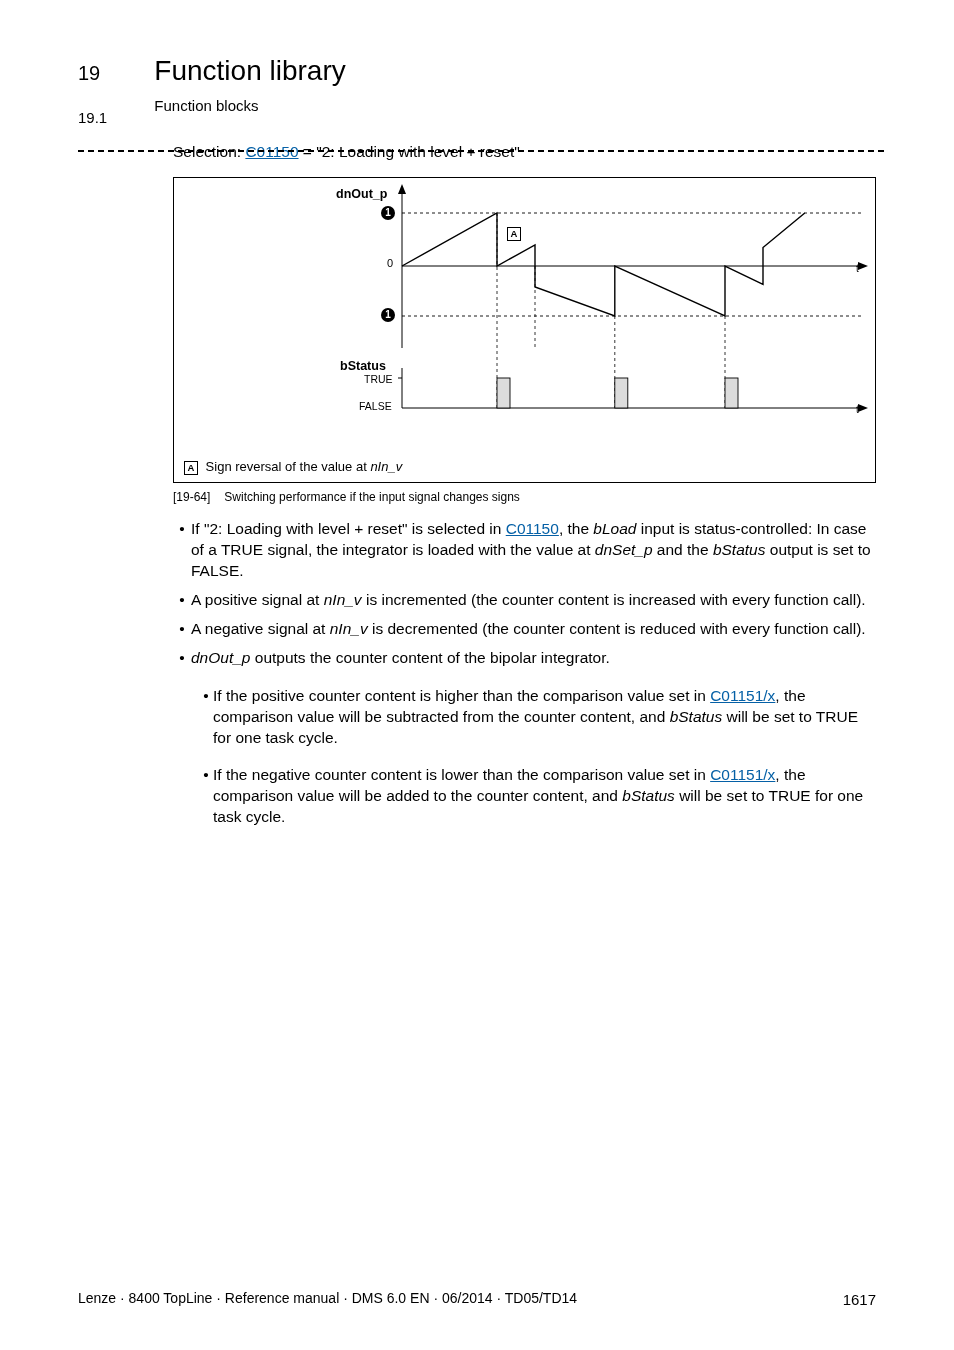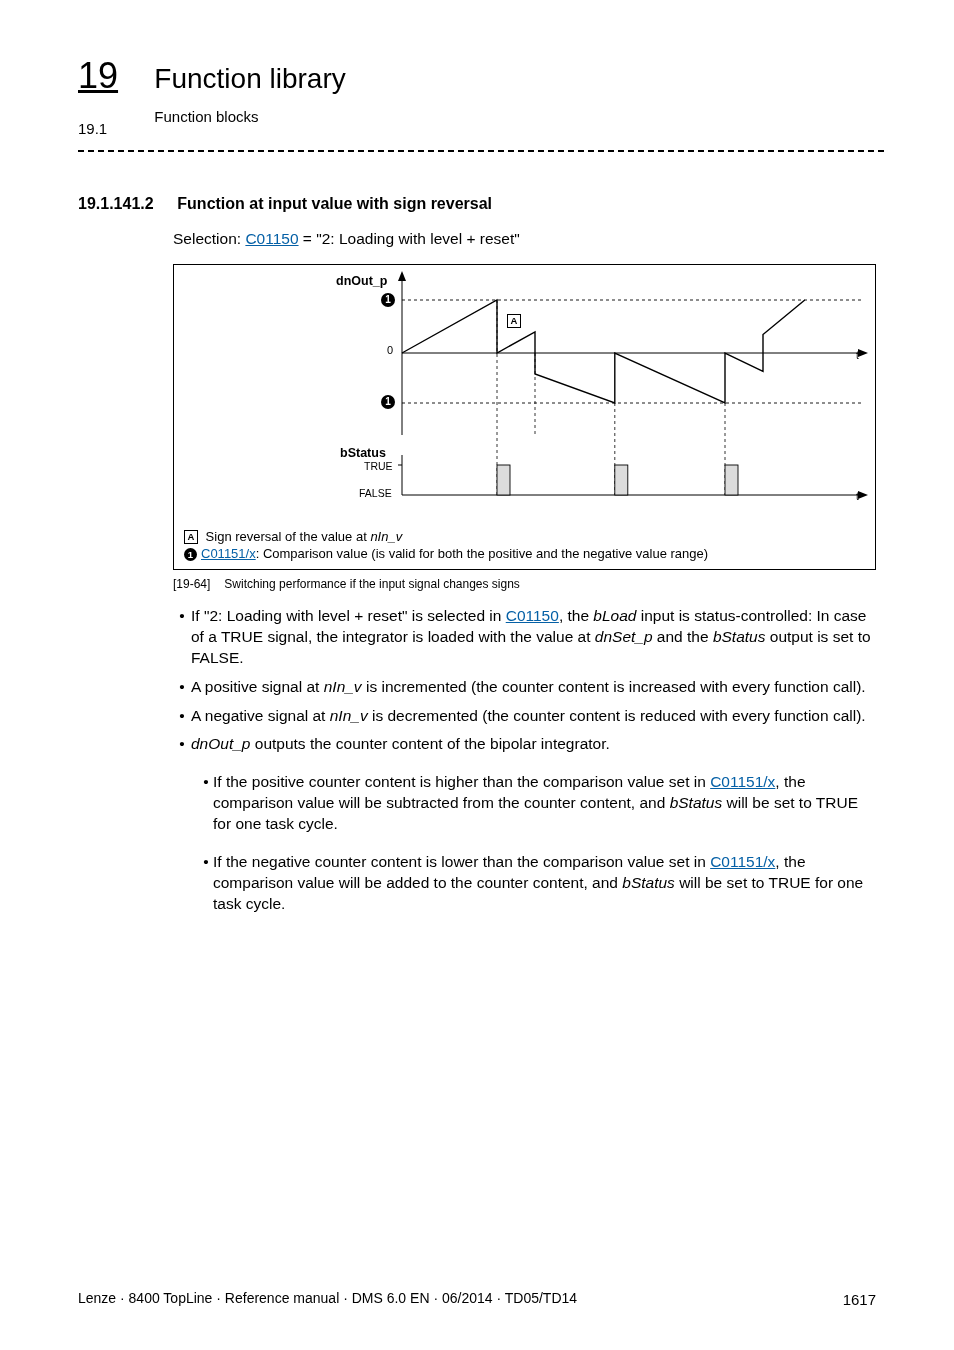--- a/index.html
+++ b/index.html
@@ -15,26 +15,25 @@
     line-height: 1.35;
   }
   .page {
     position: relative;
     width: 954px;
     height: 1350px;
     padding: 52px 78px 0 78px;
     box-sizing: border-box;
   }
   .chapnum {
-    font-size: 36px;
+    font-size: 20px;
     font-weight: 400;
     display: inline-block;
     width: 72px;
     vertical-align: baseline;
-    text-decoration: underline;
   }
   .chaptitle {
     font-size: 28px;
     font-weight: 400;
     display: inline-block;
   }
   .subnum {
     font-size: 15px;
     display: inline-block;
     width: 72px;
@@ -167,24 +166,20 @@
     <span class="chapnum">19</span>
     <span class="chaptitle">Function library</span>
   </div>
   <div>
     <span class="subnum">19.1</span>
     <span class="subtitle">Function blocks</span>
   </div>
 
   <div class="dashrule"></div>
 
-  <div class="sectionrow">
-    <span class="secnum">19.1.141.2</span>
-    <span class="sectitle">Function at input value with sign reversal</span>
-  </div>
 
   <div class="indent1 para">
     <span>Selection: </span><a class="link" href="#">C01150</a><span> = "2: Loading with level + reset"</span>
   </div>
 
   <div class="indent1">
     <div class="figbox">
 
       <span class="fig-ylabel1">dnOut_p</span>
       <span class="circ circ1">1</span>
@@ -224,23 +219,20 @@
         <line x1="224" y1="200" x2="228" y2="200" stroke="#000" stroke-width="1"></line>
 
         <rect x="323" y="200" width="13" height="30" fill="#dcdcdc" stroke="#000" stroke-width="0.9"></rect>
         <rect x="440.8" y="200" width="13" height="30" fill="#dcdcdc" stroke="#000" stroke-width="0.9"></rect>
         <rect x="551" y="200" width="13" height="30" fill="#dcdcdc" stroke="#000" stroke-width="0.9"></rect>
       </svg>
 
       <div class="figcaption-area">
         <div>
           <span class="Abox">A</span><span> Sign reversal of the value at </span><i class="var">nIn_v</i>
-        </div>
-        <div>
-          <span class="circ-inline">1</span><a href="#" class="link">C01151/x</a><span>: Comparison value (is valid for both the positive and the negative value range)</span>
         </div>
       </div>
     </div>
 
     <div class="figtag">
       <span class="bracket">[19-64]</span>
       <span>Switching performance if the input signal changes signs</span>
     </div>
   </div>
 

